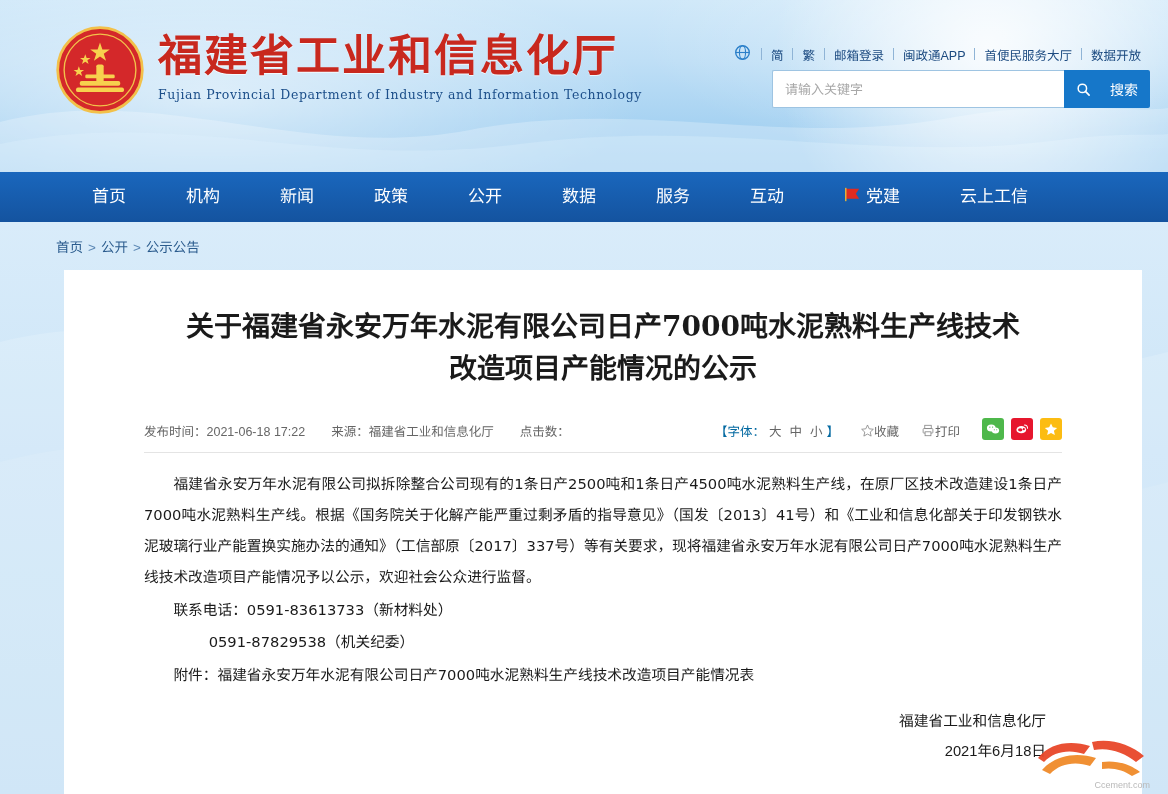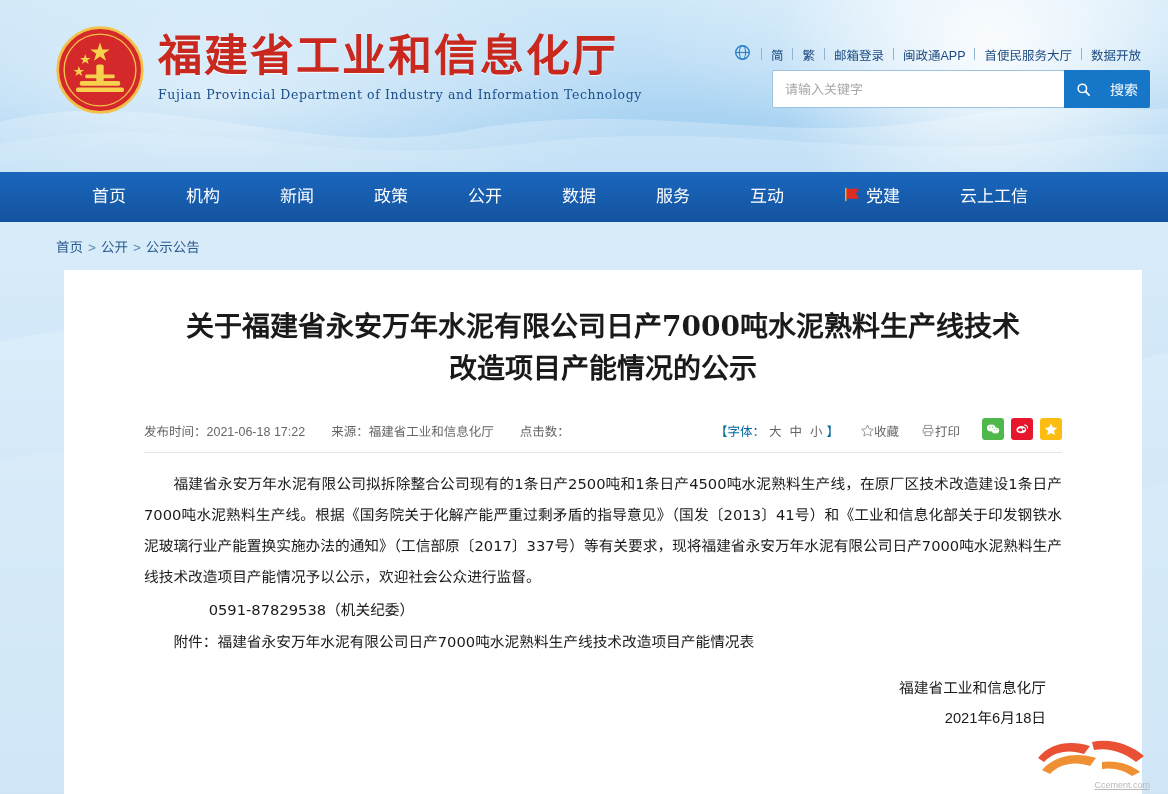--- a/index.html
+++ b/index.html
@@ -246,21 +246,20 @@
     width: 120px; height: 60px;
     z-index: 5;
     opacity: 0.95;
   }
   .wm-text {
     position: absolute;
     right: 18px; bottom: 4px;
     font-size: 9px;
     color: #b9b9b9;
     z-index: 6;
-    text-decoration: underline;
   }
 </style>
 </head>
 <body>
 
 <div class="header">
   <svg class="hdr-wave" viewBox="0 0 1168 120" preserveAspectRatio="none">
     <path d="M0,70 C160,30 300,110 470,78 C640,46 780,96 950,66 C1060,46 1130,62 1168,56 L1168,120 L0,120 Z" fill="#ffffff" opacity="0.45"></path>
     <path d="M0,92 C180,56 320,118 520,92 C720,66 880,112 1060,88 C1120,80 1150,84 1168,82 L1168,120 L0,120 Z" fill="#eaf5fd" opacity="0.75"></path>
   </svg>
@@ -422,20 +421,21 @@
             <polygon points="10,2 12.6,7.6 18.8,8.4 14.2,12.6 15.5,18.6 10,15.6 4.5,18.6 5.8,12.6 1.2,8.4 7.4,7.6" fill="#fff"></polygon>
           </svg>
         </span>
       </span>
     </div>
 
     <hr class="meta-rule">
 
     <div class="content">
       <p>福建省永安万年水泥有限公司拟拆除整合公司现有的1条日产2500吨和1条日产4500吨水泥熟料生产线，在原厂区技术改造建设1条日产7000吨水泥熟料生产线。根据《国务院关于化解产能严重过剩矛盾的指导意见》（国发〔2013〕41号）和《工业和信息化部关于印发钢铁水泥玻璃行业产能置换实施办法的通知》（工信部原〔2017〕337号）等有关要求，现将福建省永安万年水泥有限公司日产7000吨水泥熟料生产线技术改造项目产能情况予以公示，欢迎社会公众进行监督。</p>
+      <p>联系电话：0591-83613733（新材料处）</p>
       <p class="indent4">0591-87829538（机关纪委）</p>
       <p>附件：福建省永安万年水泥有限公司日产7000吨水泥熟料生产线技术改造项目产能情况表</p>
     </div>
 
     <div class="signature">
       <div>福建省工业和信息化厅</div>
       <div>2021年6月18日</div>
     </div>
   </div>
 

